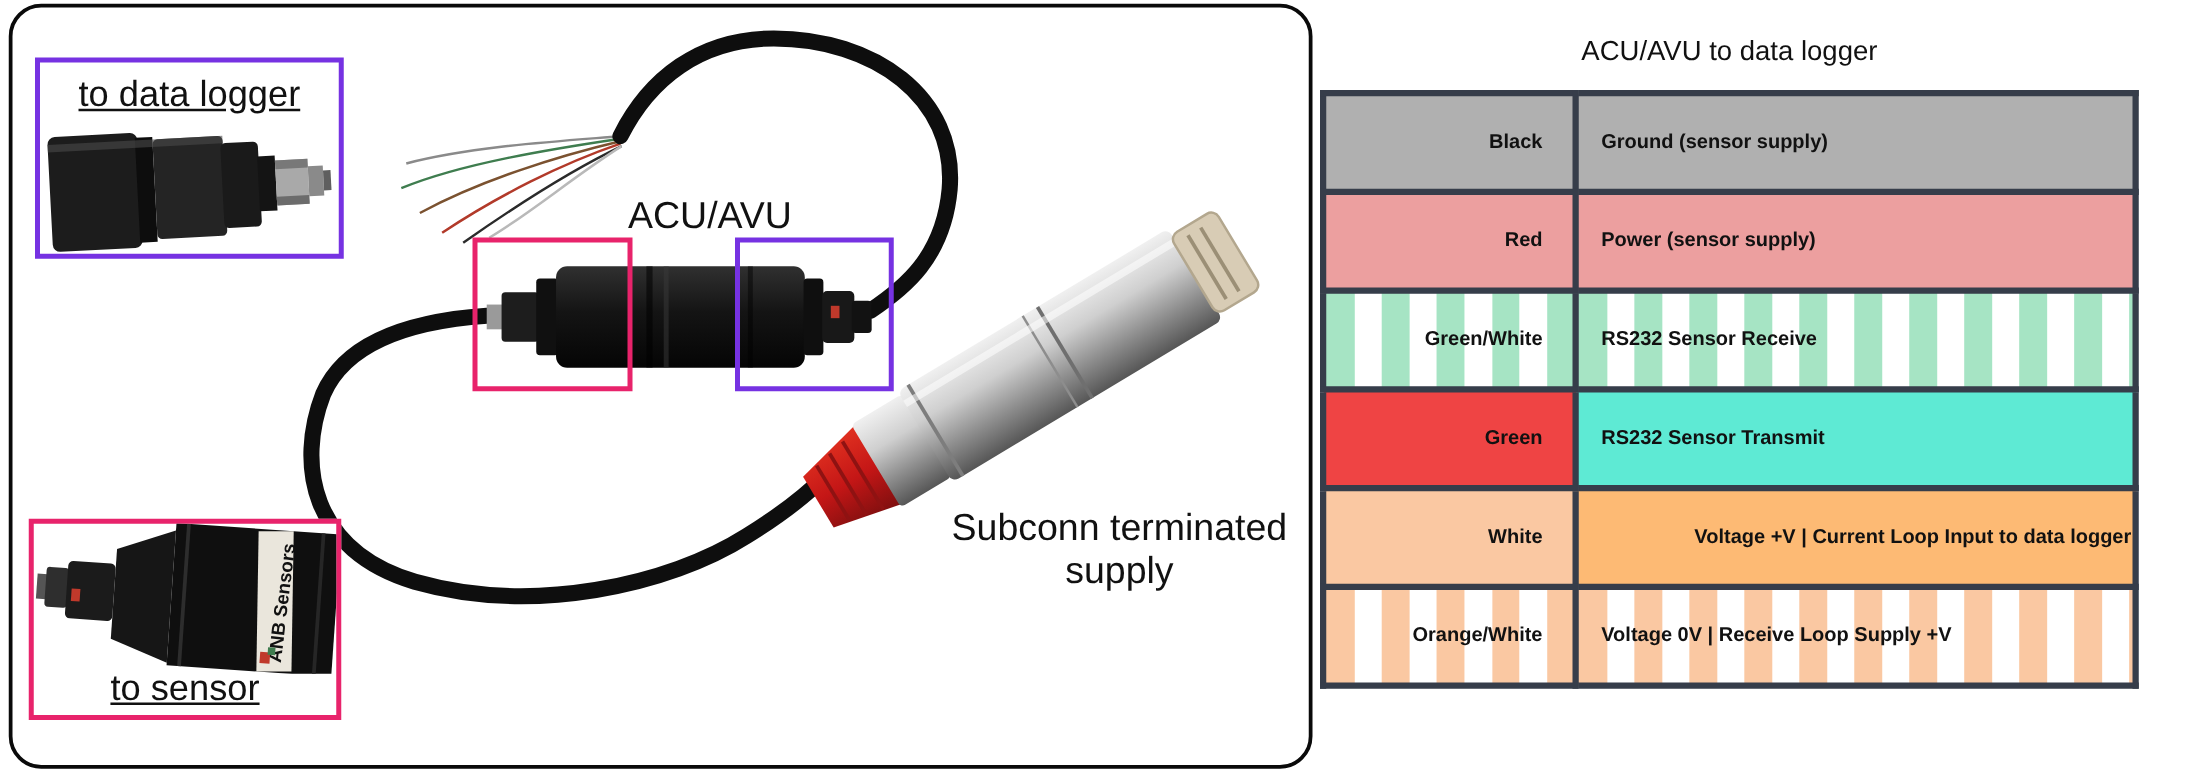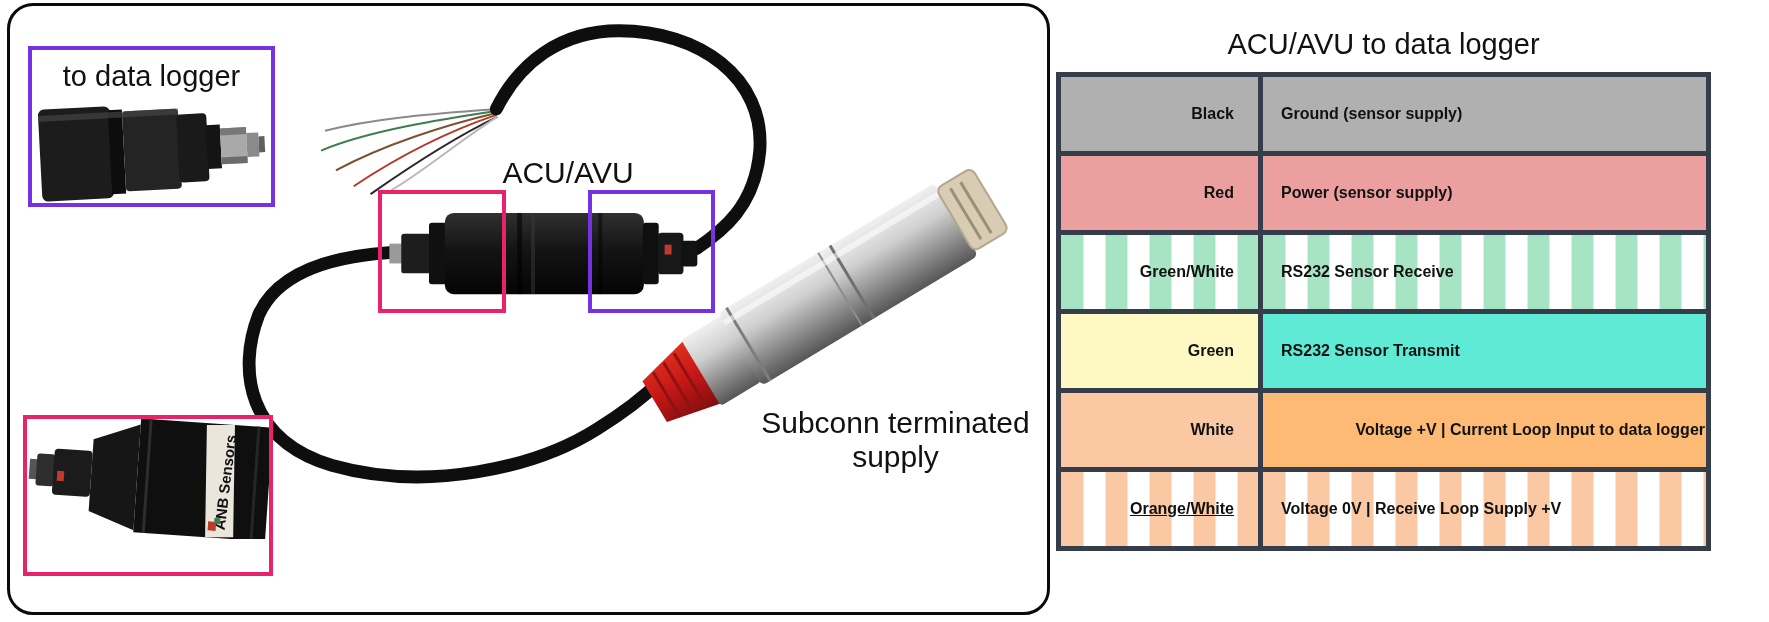--- a/index.html
+++ b/index.html
@@ -16,29 +16,29 @@
   .hl-box{position:absolute;box-sizing:border-box;border:4px solid;}
   .hl-pink{left:368px;top:184px;width:128px;height:123px;border-color:#e8236b;}
   .hl-purple{left:578px;top:184px;width:127px;height:123px;border-color:#7632e2;}
   .float-label{position:absolute;font-size:30px;line-height:34px;text-align:center;color:#111;}
   .acu-label{left:443px;top:150px;width:230px;}
   .subconn-label{left:693px;top:400px;width:385px;}
   
   .inset{position:absolute;box-sizing:border-box;border:4px solid;background:#fff;}
   .inset-top{left:18px;top:40px;width:247px;height:161px;border-color:#7632e2;}
   .inset-bottom{left:13px;top:409px;width:250px;height:161px;border-color:#e8236b;}
-  .inset-label{position:absolute;left:0;width:100%;text-align:center;font-size:29px;color:#111;}
+  .inset-label{position:absolute;left:0;width:100%;text-align:center;font-size:29px;color:#111;text-decoration:underline;}
   .inset-top .inset-label{top:10px;}
   .inset-bottom .inset-label{bottom:4px;}
   .inset svg{position:absolute;left:0;top:0;}
   .inset-top svg{top:46px;}
   
   .table-title{
     position:absolute;left:1056px;top:28px;width:655px;text-align:center;
-    font-size:29px;color:#111;
+    font-size:22px;color:#111;
   }
   .wiring-table{
     position:absolute;left:1056px;top:72px;width:655px;
     border-collapse:collapse;table-layout:fixed;
   }
   .wiring-table td{
     border:5px solid #363d4a;height:72px;vertical-align:middle;
     font-size:16px;font-weight:bold;color:#111;
   }
   .wiring-table td.wire-cell{width:172px;text-align:right;padding-right:24px;}
@@ -153,20 +153,21 @@
           <polygon points="64,24 110,6 110,112 64,96" fill="#161616"></polygon>
           <rect x="110" y="0" width="132" height="114" fill="#0f0f0f"></rect>
           <line x1="120" y1="0" x2="120" y2="114" stroke="#2d2d2d" stroke-width="3"></line>
           <line x1="228" y1="0" x2="228" y2="114" stroke="#262626" stroke-width="3"></line>
           <polygon points="176,2 204,0 210,112 182,114" fill="#eae6dc"></polygon>
           <text transform="translate(201 106) rotate(-87)" font-size="15" font-weight="bold" fill="#111" font-family="Liberation Sans, sans-serif">ANB Sensors</text>
           <rect x="184" y="98" width="8" height="9" fill="#c0392b"></rect>
           <rect x="190" y="94" width="6" height="6" fill="#3f7d4f"></rect>
         </g>
       </svg>
+      <div class="inset-label">to sensor</div>
     </div>
   </div>
 
   <div class="table-title">ACU/AVU to data logger</div>
 
   <table class="wiring-table">
     <tbody>
   <tr>
     <td class="wire-cell" style="background: rgb(176, 176, 176);">Black</td>
     <td class="fn-cell" style="background: rgb(176, 176, 176);">Ground (sensor supply)</td>
@@ -176,29 +177,29 @@
     <td class="wire-cell" style="background: rgb(236, 159, 159);">Red</td>
     <td class="fn-cell" style="background: rgb(236, 159, 159);">Power (sensor supply)</td>
   </tr>
 
   <tr>
     <td class="wire-cell" style="background: repeating-linear-gradient(90deg, rgb(166, 228, 196) 0px, rgb(166, 228, 196) 22px, rgb(255, 255, 255) 22px, rgb(255, 255, 255) 44px);">Green/White</td>
     <td class="fn-cell" style="background: repeating-linear-gradient(90deg, rgb(166, 228, 196) 0px, rgb(166, 228, 196) 22px, rgb(255, 255, 255) 22px, rgb(255, 255, 255) 44px);">RS232 Sensor Receive</td>
   </tr>
 
   <tr>
-    <td class="wire-cell" style="background: #fef9c3;">Green</td>
+    <td class="wire-cell" style="background: #ef4444;">Green</td>
     <td class="fn-cell" style="background: #5eead4;">RS232 Sensor Transmit</td>
   </tr>
 
   <tr>
     <td class="wire-cell" style="background: rgb(250, 200, 162);">White</td>
     <td class="fn-cell" style="background: #fdba74; text-align: right;">Voltage +V | Current Loop Input to data logger</td>
   </tr>
 
   <tr>
-    <td class="wire-cell" style="background: repeating-linear-gradient(90deg, rgb(250, 200, 162) 0px, rgb(250, 200, 162) 22px, rgb(255, 255, 255) 22px, rgb(255, 255, 255) 44px); text-decoration: underline;">Orange/White</td>
+    <td class="wire-cell" style="background: repeating-linear-gradient(90deg, rgb(250, 200, 162) 0px, rgb(250, 200, 162) 22px, rgb(255, 255, 255) 22px, rgb(255, 255, 255) 44px);">Orange/White</td>
     <td class="fn-cell" style="background: repeating-linear-gradient(90deg, rgb(250, 200, 162) 0px, rgb(250, 200, 162) 22px, rgb(255, 255, 255) 22px, rgb(255, 255, 255) 44px);">Voltage 0V | Receive Loop Supply +V</td>
   </tr>
 </tbody>
   </table>
 
 </div>
 
 </body></html>

